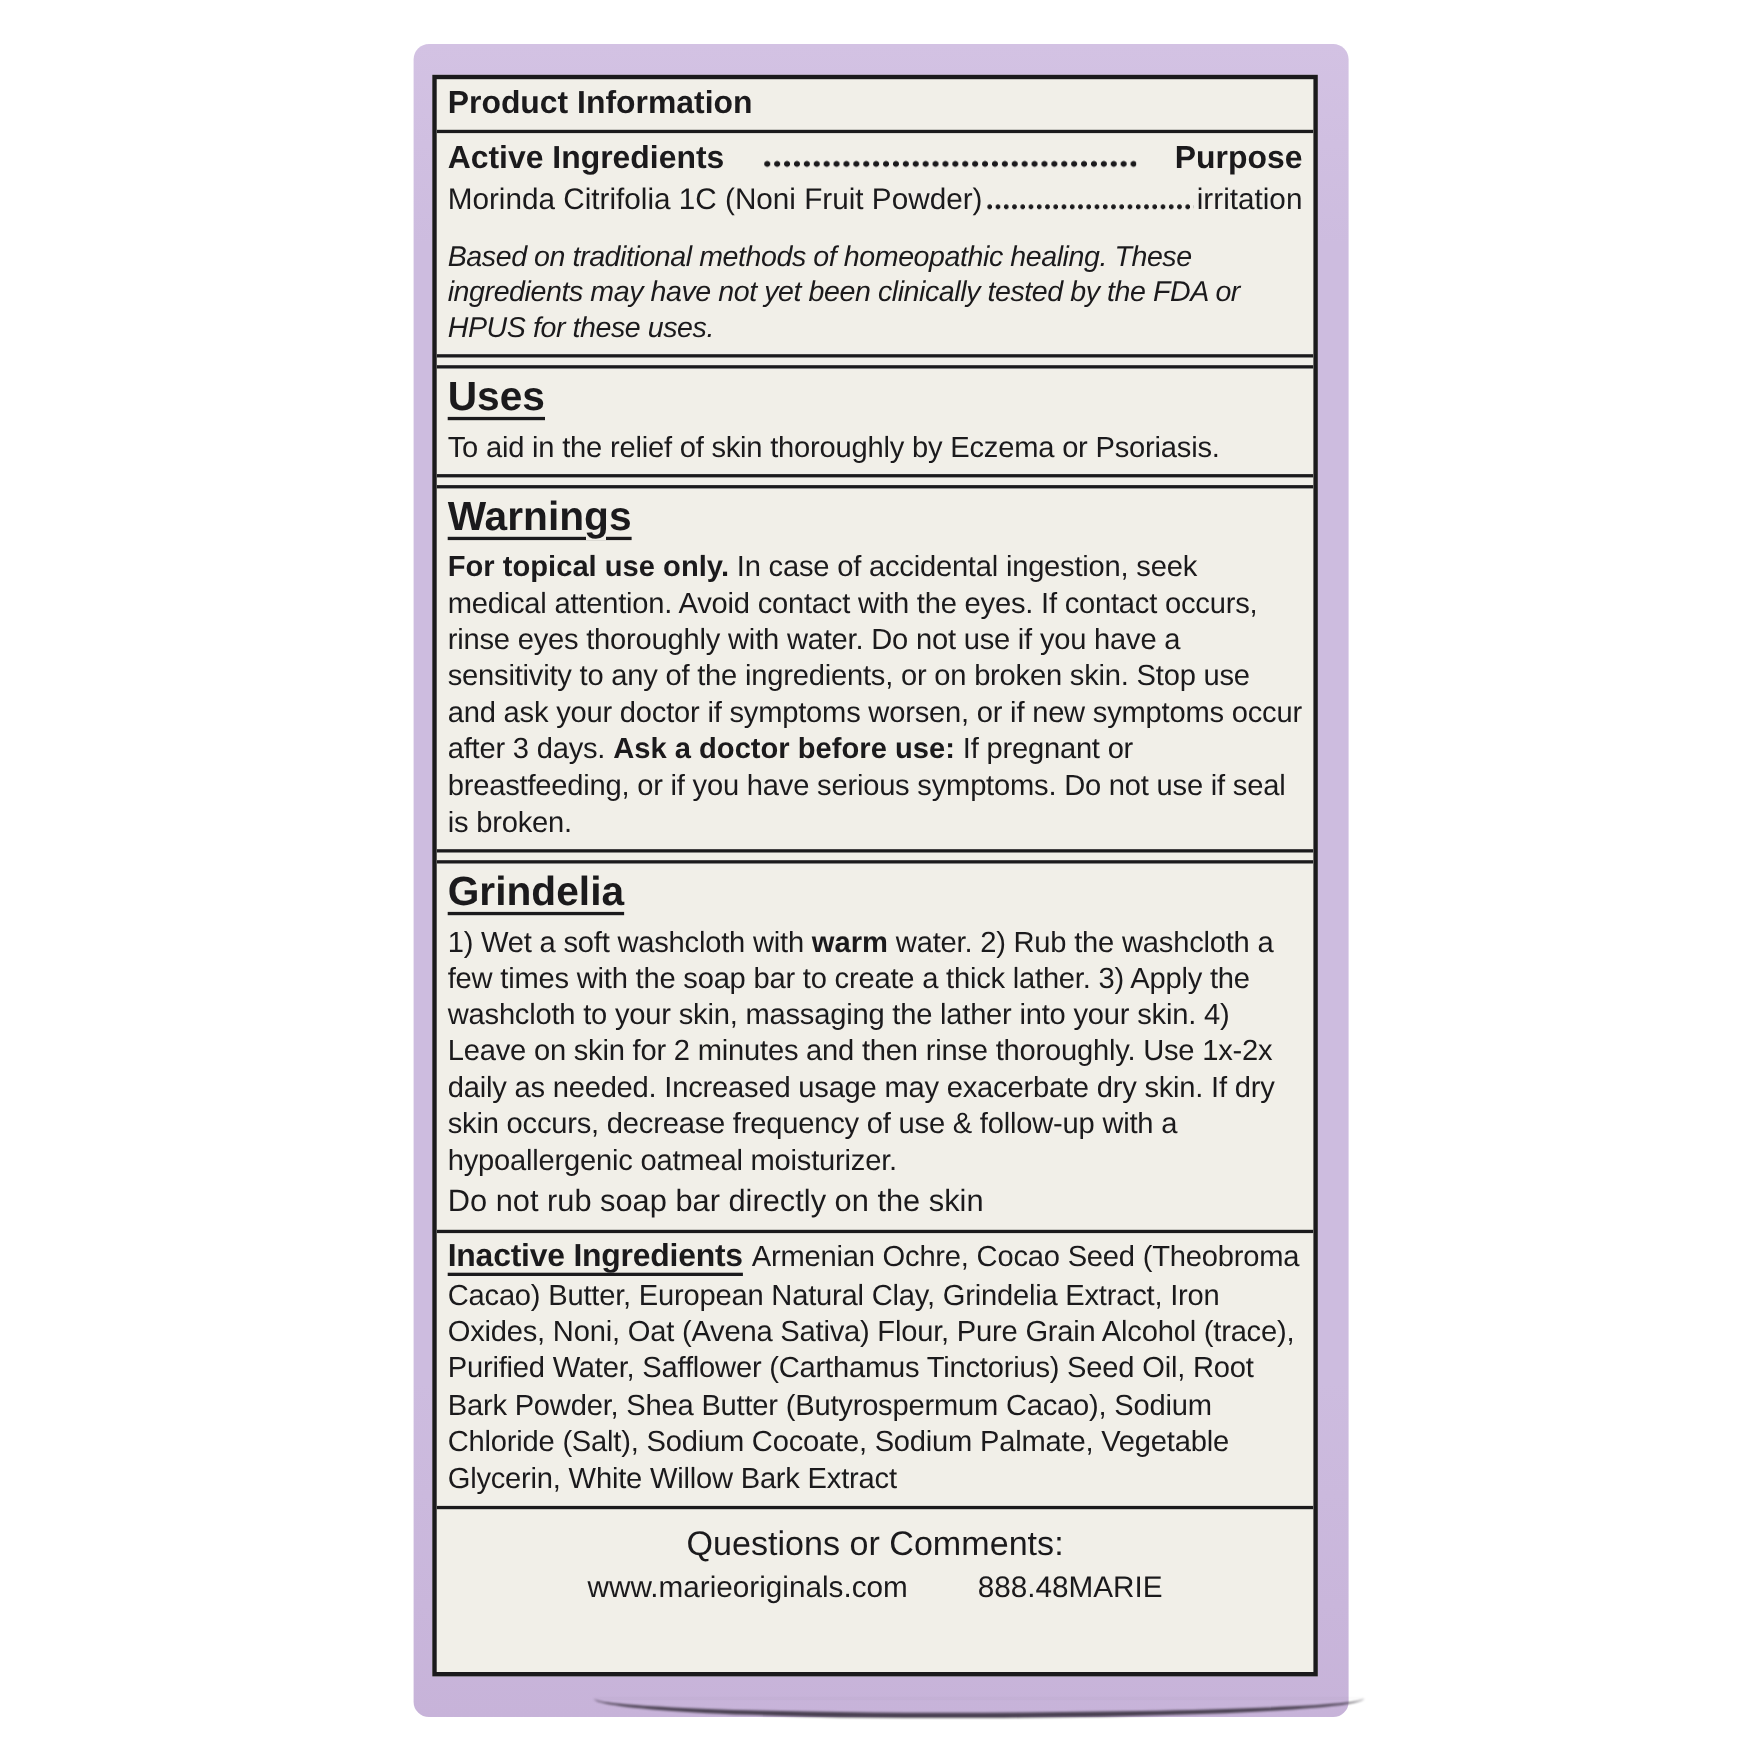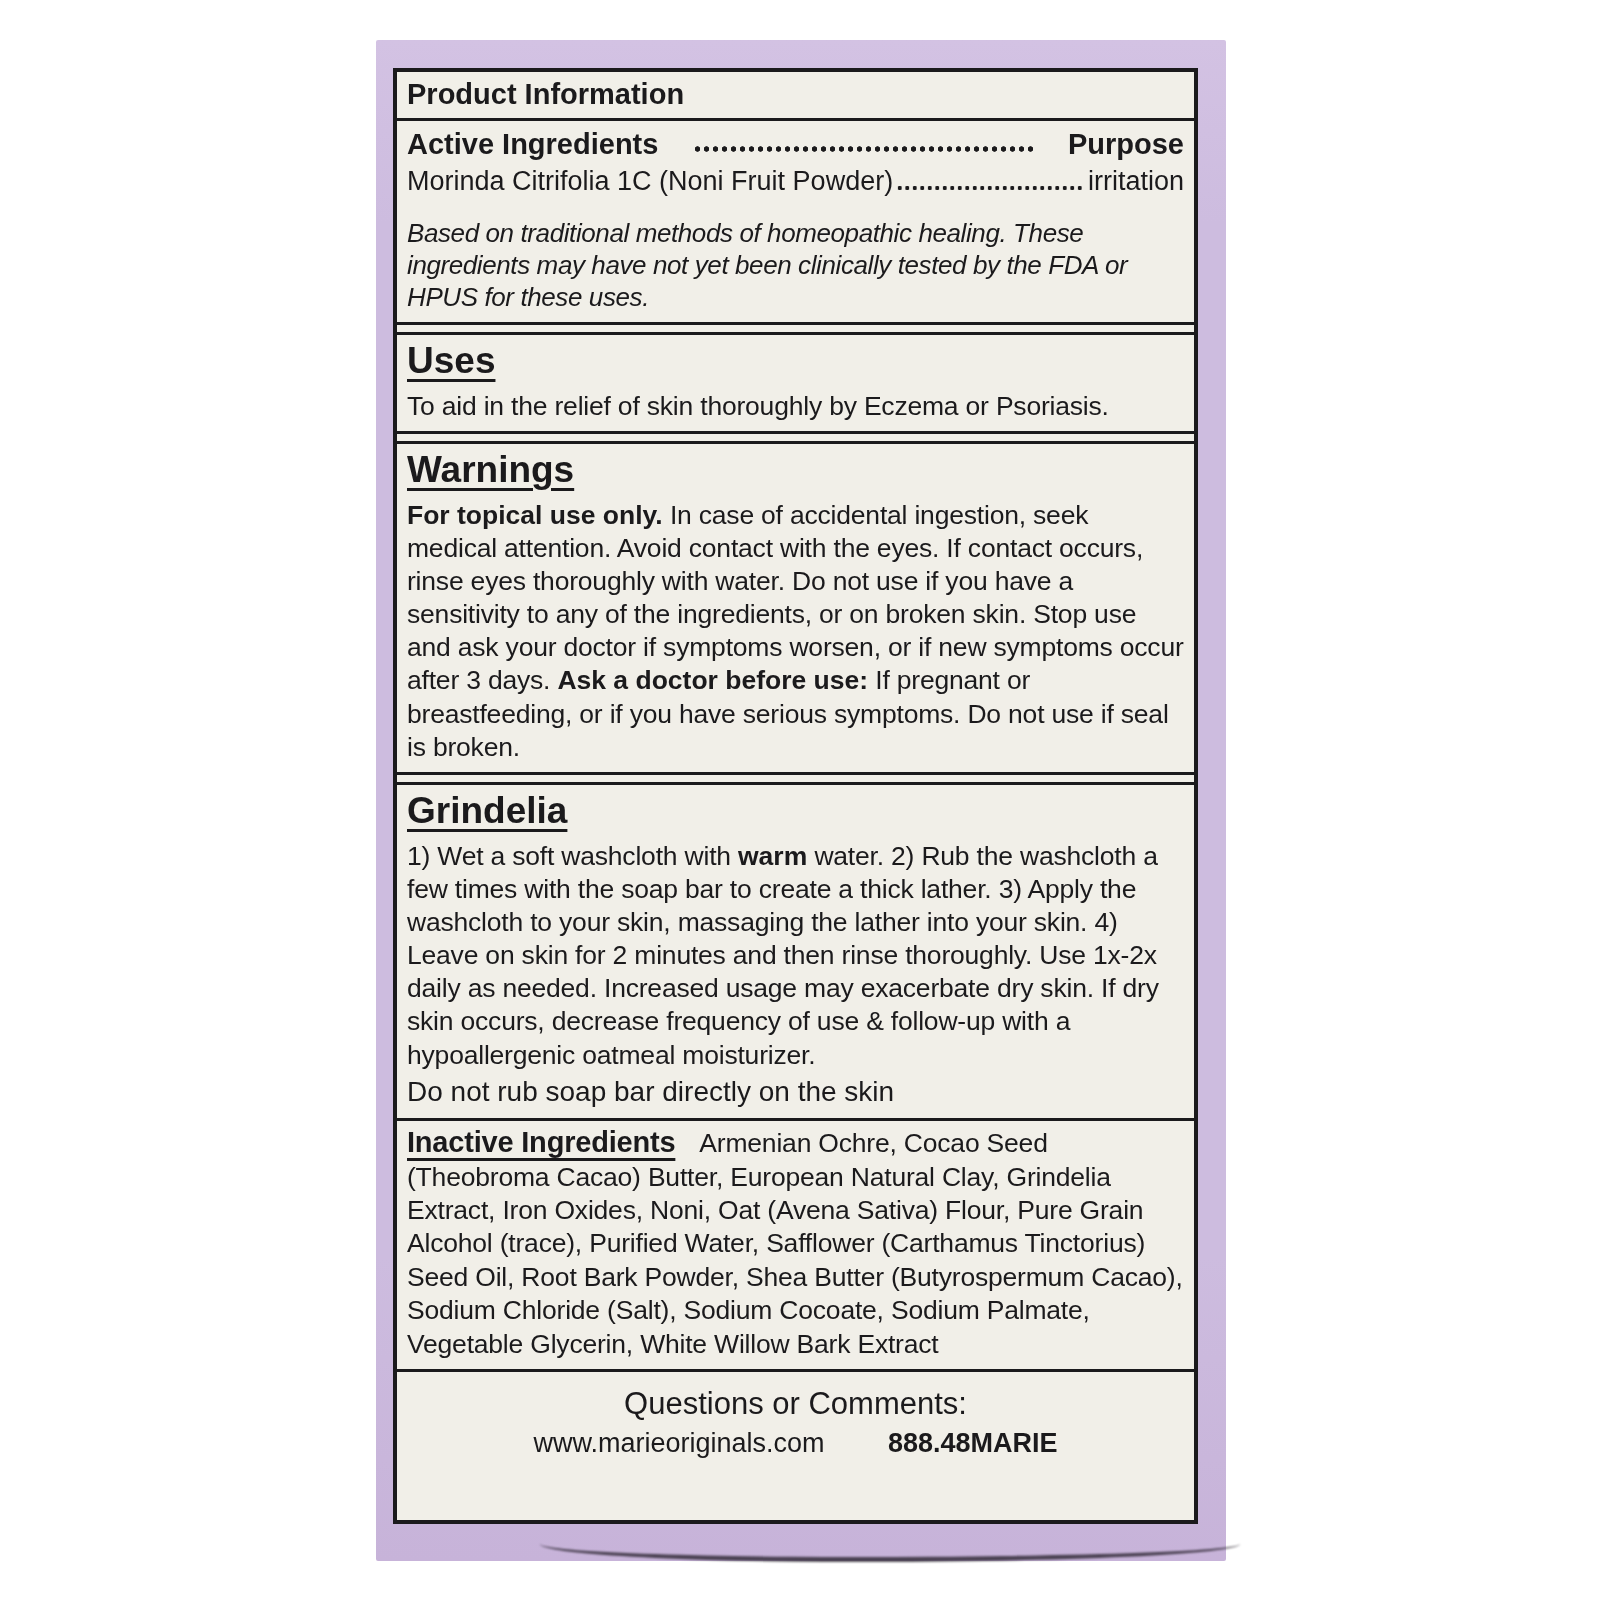--- a/index.html
+++ b/index.html
@@ -13,21 +13,21 @@
     width:1600px;height:1600px;background:#ffffff;
     font-family:"Liberation Sans","DejaVu Sans",sans-serif;
     color:var(--ink);
     position:relative;overflow:hidden;
   }
   .photo{position:absolute;inset:0;background:#ffffff;}
   .box{
     position:absolute;left:376px;top:40px;width:850px;height:1521px;
     background:linear-gradient(180deg,#d3c2e3 0%,var(--frame) 12%,var(--frame) 80%,var(--frame2) 100%);
     padding:28px 28px 37px 17px;
-    border-radius:2px;
+    border-radius:14px;
   }
   .label{
     width:100%;height:100%;
     background:var(--label);
     border:4px solid var(--ink);
     display:flex;flex-direction:column;
     overflow:hidden;
   }
   .sec{padding:3px 10px 8px 10px;}
   .gap{height:7px;flex:0 0 auto;}
@@ -56,27 +56,27 @@
     margin:2px 0 8px 0;
   }
   .body{font-size:26.5px;line-height:1.25;letter-spacing:-0.2px;}
   .body b{font-weight:700;letter-spacing:0;}
   .bold-line{font-size:28px;font-weight:400;line-height:1.3;margin-top:2px;}
 
   .inactive p{font-size:26.5px;line-height:1.26;letter-spacing:-0.2px;}
   .h-inline{
     font-weight:700;font-size:29px;
     text-decoration:underline;text-decoration-thickness:3px;text-underline-offset:6px;
-    margin-right:24px;
+    margin-right:8px;
   }
 
   .contact{flex:1 1 auto;text-align:center;padding-top:14px;}
   .contact .c-head{font-size:31px;font-weight:400;}
   .contact .c-line{font-size:27px;margin-top:6px;}
-  .contact .c-phone{margin-left:56px;font-weight:bold;}
+  .contact .c-phone{margin-left:56px;}
 
   .bottom-edge{
     position:absolute;left:540px;top:1544px;width:700px;height:18px;
     border-bottom:5px solid rgba(42,36,48,0.8);
     border-radius:0 0 55% 45% / 0 0 100% 100%;
     filter:blur(1px);
   }
 </style>
 </head>
 <body>

